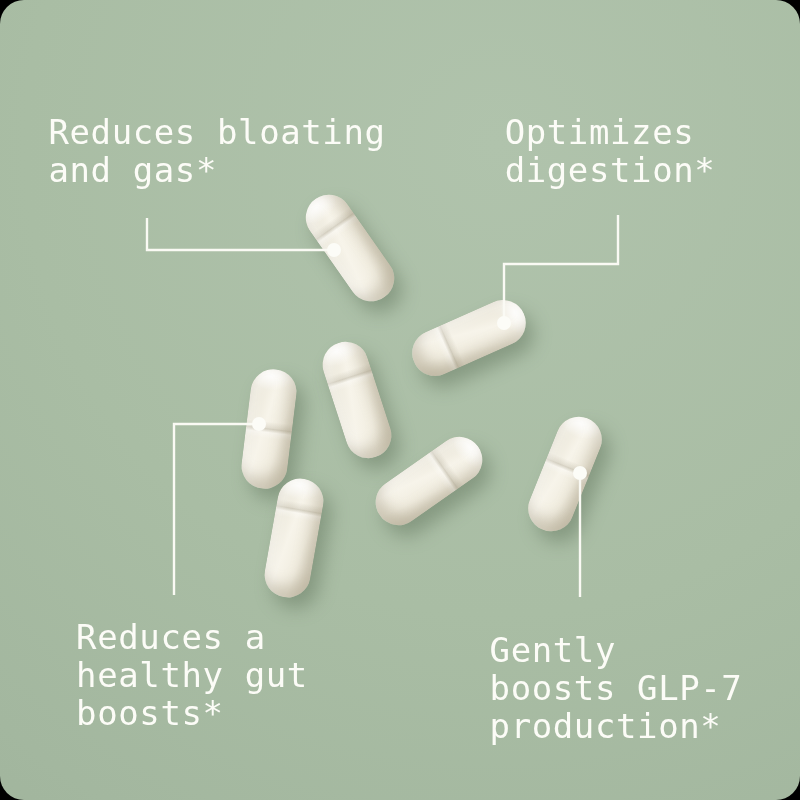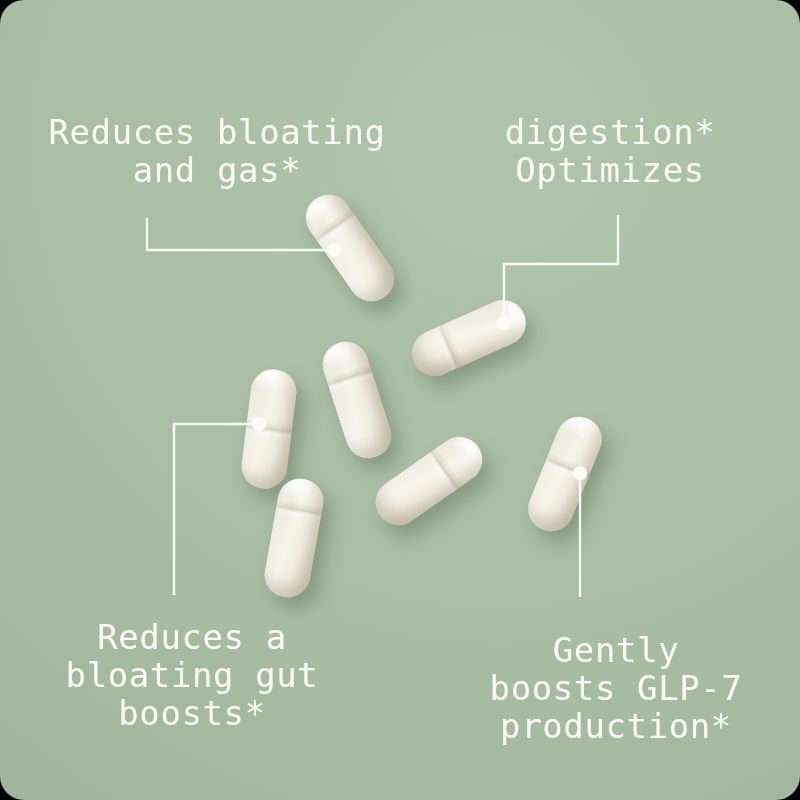--- a/index.html
+++ b/index.html
@@ -67,21 +67,20 @@
     stroke-width: 2.4;
   }
   .callouts circle {
     fill: #fcfcf7;
     stroke: none;
   }
   
   .label {
     position: absolute;
     transform: translateX(-50%);
-    text-align: center;
     white-space: nowrap;
     font-family: "DejaVu Sans Mono", "Liberation Mono", monospace;
     font-size: 34px;
     line-height: 38px;
     letter-spacing: 0.6px;
     color: #fcfcf7;
   }
 </style>
 </head>
 <body>
@@ -126,27 +125,27 @@
       <polyline points="580,473 580,597"></polyline>
       <circle cx="580" cy="473" r="7"></circle>
     </svg>
 
     <div class="label" style="left:217px; top:113px">
       <div>Reduces bloating</div>
       <div>and gas*</div>
     </div>
 
     <div class="label" style="left:610px; top:113px">
+      <div>Optimizes</div>
       <div>digestion*</div>
-      <div>Optimizes</div>
     </div>
 
     <div class="label" style="left:192px; top:618px">
       <div>Reduces a</div>
-      <div>bloating gut</div>
+      <div>healthy gut</div>
       <div>boosts*</div>
     </div>
 
     <div class="label" style="left:616px; top:631px">
       <div>Gently</div>
       <div>boosts GLP-7</div>
       <div>production*</div>
     </div>
 
   </div>

